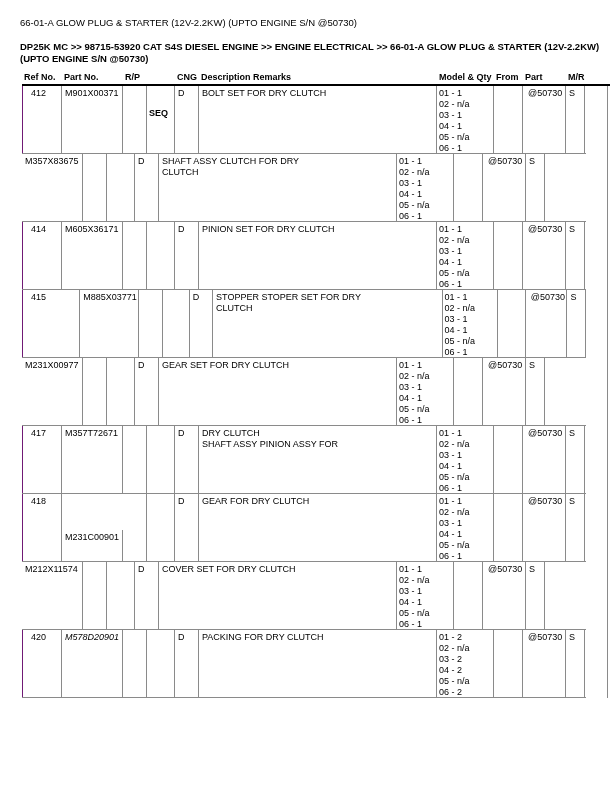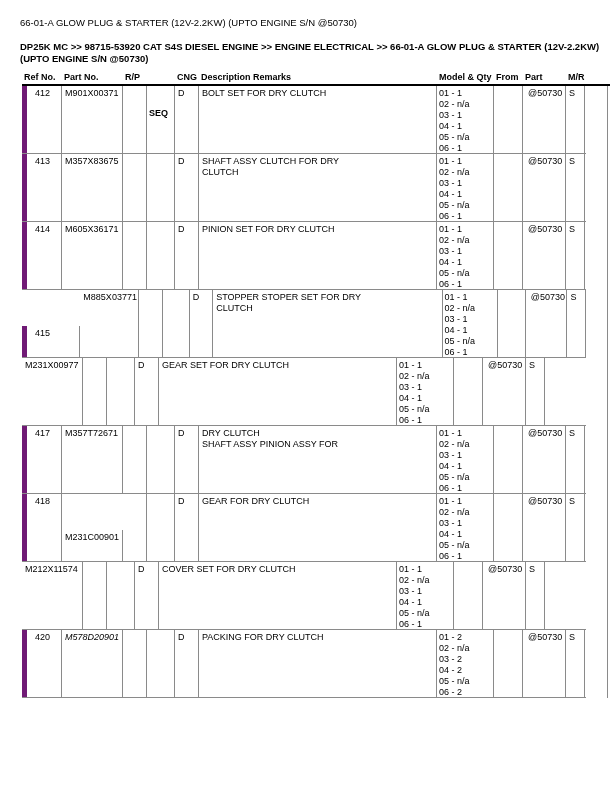--- a/index.html
+++ b/index.html
@@ -58,21 +58,21 @@
     border-bottom: 1px solid #8a8a8a;
   }
   .cell {
     box-sizing: border-box;
     border-right: 1px solid #8a8a8a;
     padding: 2px 2px 0 3px;
     font-size: 9px;
     line-height: 11px;
     overflow: hidden;
   }
-  .cell.c-ref_no { border-left: 5px solid #701a75; padding-left: 8px; }
+  .cell.c-ref_no { border-left: 1px solid #701a75; padding-left: 8px; }
   .cell.c-model_qty { padding-left: 2px; }
   .cell.c-upto { padding-left: 5px; }
   .cell .line { white-space: nowrap; }
   .gutter-line {
     position: absolute;
     left: 585px;
     top: 14px;
     width: 1px;
     height: 612px;
     background: #8a8a8a;
@@ -115,21 +115,20 @@
             <div class="line">03 - 1</div>
             <div class="line">04 - 1</div>
             <div class="line">05 - n/a</div>
             <div class="line">06 - 1</div>
           </div>
           <div class="cell c-from" style="width: 29px;"></div>
           <div class="cell c-upto" style="width: 43px;">@50730</div>
           <div class="cell c-mr" style="width: 19px;">S</div>
         </div>
         <div class="trow">
-          <div class="cell c-ref_no" style="width: 40px;">413</div>
           <div class="cell c-part_no" style="width: 61px;">M357X83675</div>
           <div class="cell c-rp" style="width: 24px;"></div>
           <div class="cell c-seq" style="width: 28px;"></div>
           <div class="cell c-cng" style="width: 24px;">D</div>
           <div class="cell c-description" style="width: 238px;">
             <div class="line">SHAFT ASSY CLUTCH FOR DRY</div>
             <div class="line">CLUTCH</div>
           </div>
           <div class="cell c-model_qty" style="width: 57px;">
             <div class="line">01 - 1</div>
@@ -158,21 +157,21 @@
             <div class="line">03 - 1</div>
             <div class="line">04 - 1</div>
             <div class="line">05 - n/a</div>
             <div class="line">06 - 1</div>
           </div>
           <div class="cell c-from" style="width: 29px;"></div>
           <div class="cell c-upto" style="width: 43px;">@50730</div>
           <div class="cell c-mr" style="width: 19px;">S</div>
         </div>
         <div class="trow">
-          <div class="cell c-ref_no" style="width: 60px; margin-top: 36px;">415</div>
+          <div class="cell c-ref_no" style="width: 60px;">415</div>
           <div class="cell c-part_no" style="width: 61px;">M885X03771</div>
           <div class="cell c-rp" style="width: 24px;"></div>
           <div class="cell c-seq" style="width: 28px;"></div>
           <div class="cell c-cng" style="width: 24px;">D</div>
           <div class="cell c-description" style="width: 238px;">
             <div class="line">STOPPER STOPER SET FOR DRY</div>
             <div class="line">CLUTCH</div>
           </div>
           <div class="cell c-model_qty" style="width: 57px;">
             <div class="line">01 - 1</div>

